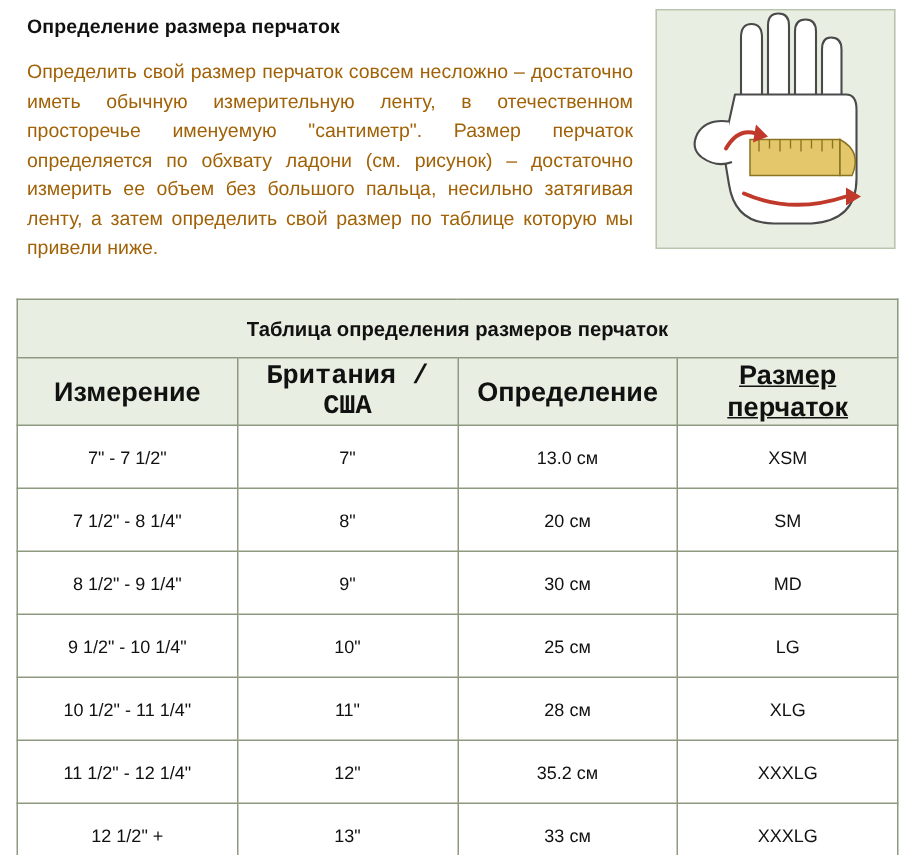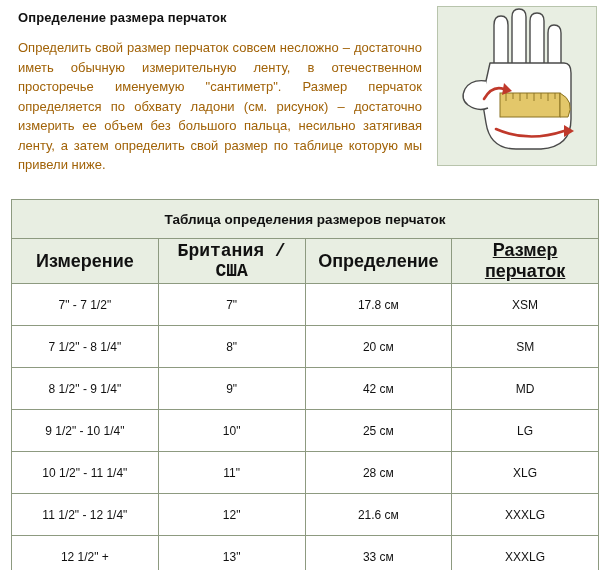--- a/index.html
+++ b/index.html
@@ -158,51 +158,51 @@
         <th class="col-a">Измерение</th>
         <th class="col-b">Британия / США</th>
         <th class="col-c">Определение</th>
         <th class="col-d">Размер перчаток</th>
       </tr>
     </thead>
     <tbody>
       <tr>
         <td>7" - 7 1/2"</td>
         <td>7"</td>
-        <td>17.8 см</td>
+        <td>13.0 см</td>
         <td>XSM</td>
       </tr>
       <tr>
         <td>7 1/2" - 8 1/4"</td>
         <td>8"</td>
         <td>20 см</td>
         <td>SM</td>
       </tr>
       <tr>
         <td>8 1/2" - 9 1/4"</td>
         <td>9"</td>
-        <td>42 см</td>
+        <td>30 см</td>
         <td>MD</td>
       </tr>
       <tr>
         <td>9 1/2" - 10 1/4"</td>
         <td>10"</td>
         <td>25 см</td>
         <td>LG</td>
       </tr>
       <tr>
         <td>10 1/2" - 11 1/4"</td>
         <td>11"</td>
         <td>28 см</td>
         <td>XLG</td>
       </tr>
       <tr>
         <td>11 1/2" - 12 1/4"</td>
         <td>12"</td>
-        <td>21.6 см</td>
+        <td>35.2 см</td>
         <td>XXXLG</td>
       </tr>
       <tr>
         <td>12 1/2" +</td>
         <td>13"</td>
         <td>33 см</td>
         <td>XXXLG</td>
       </tr>
     </tbody>
   </table>

